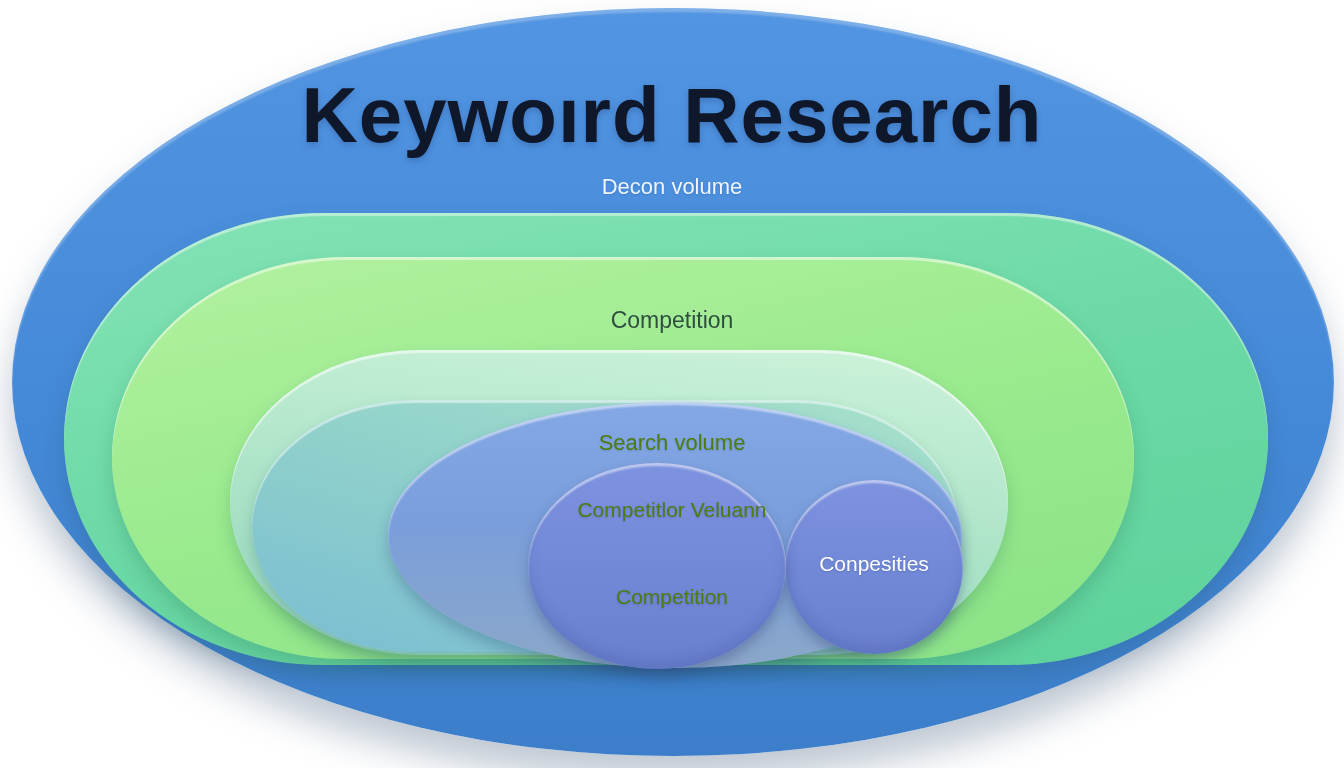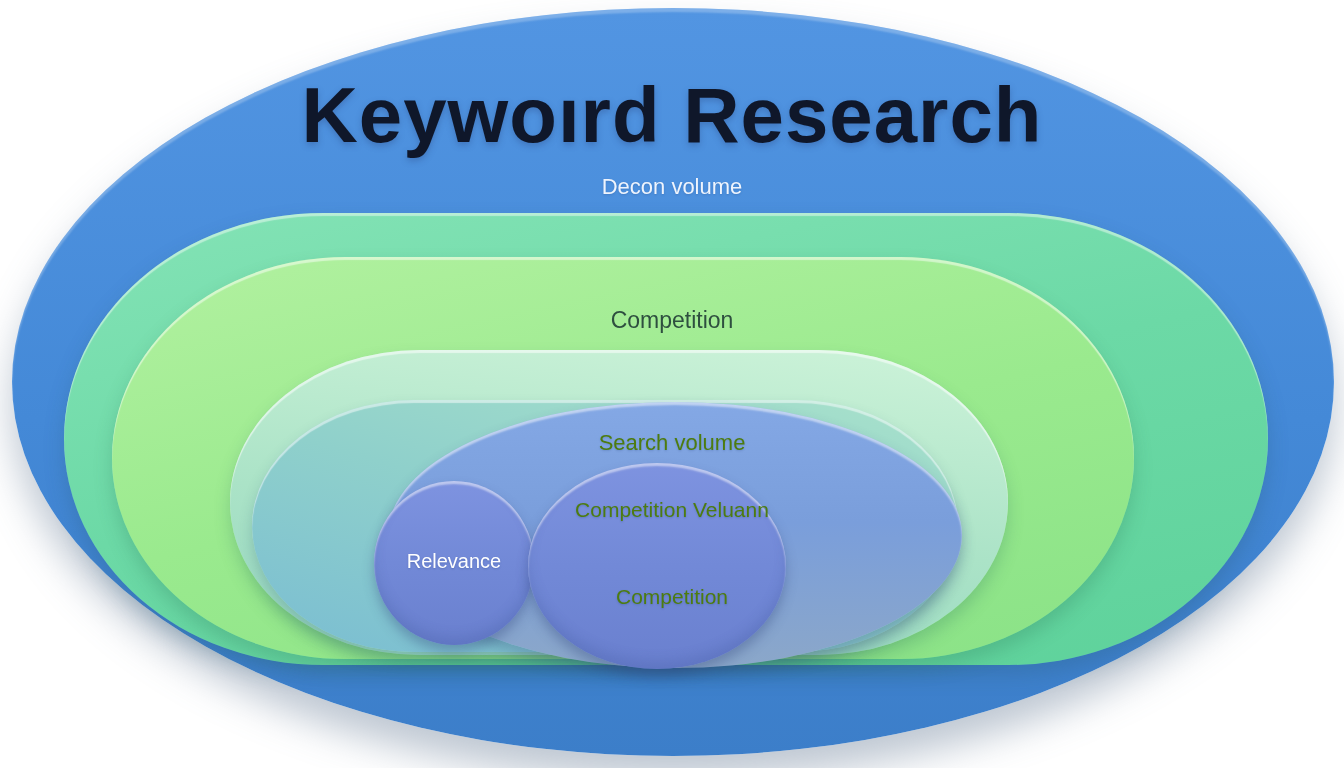--- a/index.html
+++ b/index.html
@@ -84,25 +84,25 @@
 
 <div class="stage">
 
   <div class="layer outer-blue"></div>
   <div class="layer mint-green"></div>
   <div class="layer light-green"></div>
   <div class="layer seafoam"></div>
   <div class="layer teal"></div>
   <div class="layer inner-blue"></div>
 
-  <div class="layer node node-left">
-    <div class="node-label">Relevance</div>
+  <div class="layer node node-right">
+    <div class="node-label">Conpesities</div>
   </div>
   <div class="layer node node-center"></div>
 
   <div class="txt title">Keywoırd Research</div>
   <div class="txt subtitle">Decon volume</div>
   <div class="txt lbl-competition">Competition</div>
   <div class="txt lbl-search">Search volume</div>
-  <div class="txt lbl-center-top">Competition Veluann</div>
+  <div class="txt lbl-center-top">Competitlor Veluann</div>
   <div class="txt lbl-center-bottom">Competition</div>
 
 </div>
 
 </body></html>

